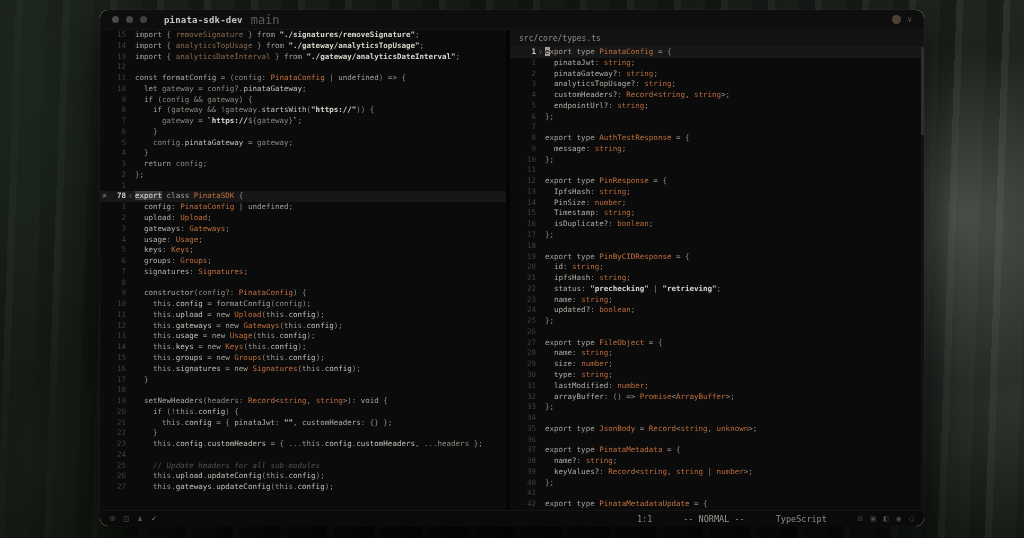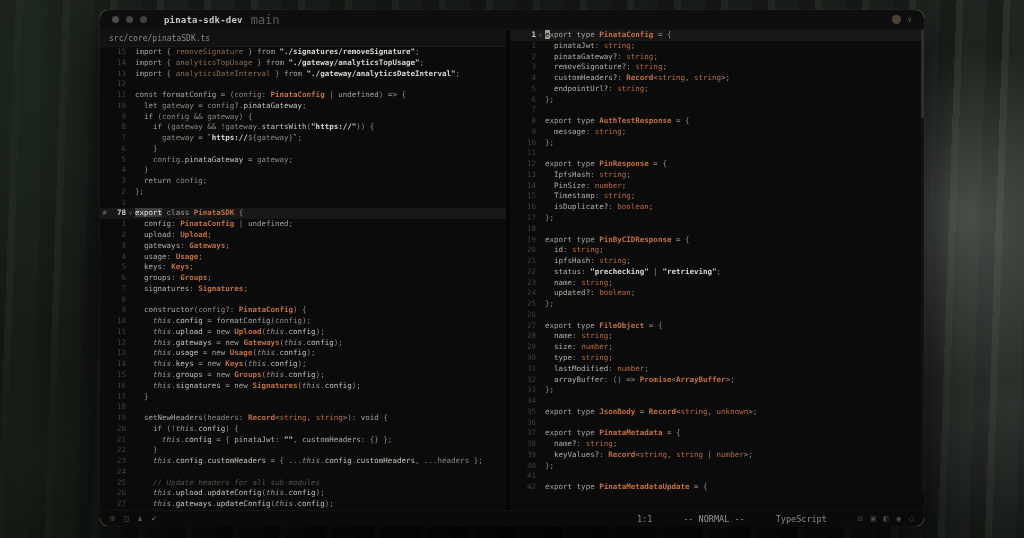--- a/index.html
+++ b/index.html
@@ -51,29 +51,29 @@
   .code-line.cursor-line { background:#171717; }
   .sign { width:9px; text-align:center; color:#767165; flex:none; }
   .lnum { width:17px; text-align:right; color:#3f3f3f; flex:none; }
   .cursor-line .lnum { color:#cfcdc8; font-weight:bold; }
   .fold { width:9px; text-align:center; color:#5a5853; font-size:6.5px; flex:none; }
   .code-text { flex:1; overflow:hidden; }
 
   
   .tk-v { color:#8f8b84; }                       
   .tk-k { color:#a5a199; }                       
-  .tk-t { color:#c4713f; font-weight:bold; }     
+  .tk-t { color:#c4713f; font-weight:normal; }     
   .tk-b { color:#bd6b3c; }                       
   .tk-s { color:#dcd8d0; font-weight:bold; }     
   .tk-p { color:#c6c2ba; font-weight:normal; }     
   .tk-l { color:#b3afa7; }                       
   .tk-m { color:#8a6b50; }                       
   .tk-w { color:#8d8980; }                       
   .tk-c { color:#545249; font-style:italic; }    
-  .tk-i { color:#9c9890; font-style:italic; }    
+  .tk-i { color:#9c9890; }    
   .tk-f { color:#aba79f; }                       
   .tk-h { background:#3c3c3c; color:#e2ded6; }   
   .tk-hc { background:#a29e96; color:#121212; }  
 
   
   #scrollbar-track { position:absolute; right:0; top:0; width:3px; height:463px; background:#121212; }
   #scrollbar-thumb { position:absolute; right:0; top:0; width:3px; height:88px; background:#2e2e2e; }
 
   
   #statusbar { height:16px; background:#0a0a0a; border-top:1px solid #141414;
@@ -102,23 +102,20 @@
     <span id="win-title">pinata-sdk-dev</span>
     <span id="win-branch">main</span>
     <span id="titlebar-right">
       <span id="tb-avatar"></span>
       <span id="tb-chevron">∨</span>
     </span>
   </div>
 
   <div id="panes">
     <div class="pane" id="pane-left">
-      <div class="winbar">
-        <span>src/core/pinataSDK.ts</span>
-      </div>
       <div class="code-area" id="code-left">
           <div class="code-line"><span class="sign"> </span><span class="lnum">15</span><span class="fold"> </span><span class="code-text"><span class="tk-k">import</span><span class="tk-v"> { </span><span class="tk-m">removeSignature</span><span class="tk-v"> } </span><span class="tk-k">from</span><span class="tk-v"> </span><span class="tk-s">"./signatures/removeSignature"</span><span class="tk-v">;</span></span></div>
           <div class="code-line"><span class="sign"> </span><span class="lnum">14</span><span class="fold"> </span><span class="code-text"><span class="tk-k">import</span><span class="tk-v"> { </span><span class="tk-m">analyticsTopUsage</span><span class="tk-v"> } </span><span class="tk-k">from</span><span class="tk-v"> </span><span class="tk-s">"./gateway/analyticsTopUsage"</span><span class="tk-v">;</span></span></div>
           <div class="code-line"><span class="sign"> </span><span class="lnum">13</span><span class="fold"> </span><span class="code-text"><span class="tk-k">import</span><span class="tk-v"> { </span><span class="tk-m">analyticsDateInterval</span><span class="tk-v"> } </span><span class="tk-k">from</span><span class="tk-v"> </span><span class="tk-s">"./gateway/analyticsDateInterval"</span><span class="tk-v">;</span></span></div>
           <div class="code-line"><span class="sign"> </span><span class="lnum">12</span><span class="fold"> </span><span class="code-text"></span></div>
           <div class="code-line"><span class="sign"> </span><span class="lnum">11</span><span class="fold"> </span><span class="code-text"><span class="tk-k">const</span><span class="tk-v"> </span><span class="tk-f">formatConfig</span><span class="tk-v"> = (</span><span class="tk-w">config</span><span class="tk-v">: </span><span class="tk-t">PinataConfig</span><span class="tk-v"> | </span><span class="tk-k">undefined</span><span class="tk-v">) =&gt; {</span></span></div>
           <div class="code-line"><span class="sign"> </span><span class="lnum">10</span><span class="fold"> </span><span class="code-text"><span class="tk-v">  </span><span class="tk-k">let</span><span class="tk-v"> </span><span class="tk-w">gateway</span><span class="tk-v"> = </span><span class="tk-w">config</span><span class="tk-v">?.</span><span class="tk-p">pinataGateway</span><span class="tk-v">;</span></span></div>
           <div class="code-line"><span class="sign"> </span><span class="lnum">9</span><span class="fold"> </span><span class="code-text"><span class="tk-v">  </span><span class="tk-k">if</span><span class="tk-v"> (</span><span class="tk-w">config</span><span class="tk-v"> &amp;&amp; </span><span class="tk-w">gateway</span><span class="tk-v">) {</span></span></div>
           <div class="code-line"><span class="sign"> </span><span class="lnum">8</span><span class="fold"> </span><span class="code-text"><span class="tk-v">    </span><span class="tk-k">if</span><span class="tk-v"> (</span><span class="tk-w">gateway</span><span class="tk-v"> &amp;&amp; !</span><span class="tk-w">gateway</span><span class="tk-v">.</span><span class="tk-p">startsWith</span><span class="tk-v">(</span><span class="tk-s">"https://"</span><span class="tk-v">)) {</span></span></div>
           <div class="code-line"><span class="sign"> </span><span class="lnum">7</span><span class="fold"> </span><span class="code-text"><span class="tk-v">      </span><span class="tk-w">gateway</span><span class="tk-v"> = </span><span class="tk-s">`https://</span><span class="tk-v">${</span><span class="tk-w">gateway</span><span class="tk-v">}</span><span class="tk-s">`</span><span class="tk-v">;</span></span></div>
@@ -155,28 +152,31 @@
           <div class="code-line"><span class="sign"> </span><span class="lnum">24</span><span class="fold"> </span><span class="code-text"></span></div>
           <div class="code-line"><span class="sign"> </span><span class="lnum">25</span><span class="fold"> </span><span class="code-text"><span class="tk-v">    </span><span class="tk-c">// Update headers for all sub-modules</span></span></div>
           <div class="code-line"><span class="sign"> </span><span class="lnum">26</span><span class="fold"> </span><span class="code-text"><span class="tk-v">    </span><span class="tk-i">this</span><span class="tk-v">.</span><span class="tk-p">upload</span><span class="tk-v">.</span><span class="tk-p">updateConfig</span><span class="tk-v">(</span><span class="tk-i">this</span><span class="tk-v">.</span><span class="tk-p">config</span><span class="tk-v">);</span></span></div>
           <div class="code-line"><span class="sign"> </span><span class="lnum">27</span><span class="fold"> </span><span class="code-text"><span class="tk-v">    </span><span class="tk-i">this</span><span class="tk-v">.</span><span class="tk-p">gateways</span><span class="tk-v">.</span><span class="tk-p">updateConfig</span><span class="tk-v">(</span><span class="tk-i">this</span><span class="tk-v">.</span><span class="tk-p">config</span><span class="tk-v">);</span></span></div>
         </div>
     </div>
 
     <div id="pane-divider"></div>
 
     <div class="pane" id="pane-right">
+      <div class="winbar">
+        <span>src/core/types.ts</span>
+      </div>
       <div class="code-area" id="code-right">
         <div id="scrollbar-track">
           <div id="scrollbar-thumb"></div>
         </div>
       <div class="code-line cursor-line"><span class="sign"> </span><span class="lnum">1</span><span class="fold">∨</span><span class="code-text"><span class="tk-hc">e</span><span class="tk-k">xport</span><span class="tk-v"> </span><span class="tk-k">type</span><span class="tk-v"> </span><span class="tk-t">PinataConfig</span><span class="tk-v"> = {</span></span></div>
           <div class="code-line"><span class="sign"> </span><span class="lnum">1</span><span class="fold"> </span><span class="code-text"><span class="tk-v">  </span><span class="tk-l">pinataJwt</span><span class="tk-v">: </span><span class="tk-b">string</span><span class="tk-v">;</span></span></div>
           <div class="code-line"><span class="sign"> </span><span class="lnum">2</span><span class="fold"> </span><span class="code-text"><span class="tk-v">  </span><span class="tk-l">pinataGateway?</span><span class="tk-v">: </span><span class="tk-b">string</span><span class="tk-v">;</span></span></div>
-          <div class="code-line"><span class="sign"> </span><span class="lnum">3</span><span class="fold"> </span><span class="code-text"><span class="tk-v">  </span><span class="tk-l">removeSignature?</span><span class="tk-v">: </span><span class="tk-b">string</span><span class="tk-v">;</span></span></div>
+          <div class="code-line"><span class="sign"> </span><span class="lnum">3</span><span class="fold"> </span><span class="code-text"><span class="tk-v">  </span><span class="tk-l">analyticsTopUsage?</span><span class="tk-v">: </span><span class="tk-b">string</span><span class="tk-v">;</span></span></div>
           <div class="code-line"><span class="sign"> </span><span class="lnum">4</span><span class="fold"> </span><span class="code-text"><span class="tk-v">  </span><span class="tk-l">customHeaders?</span><span class="tk-v">: </span><span class="tk-t">Record</span><span class="tk-v">&lt;</span><span class="tk-b">string</span><span class="tk-v">, </span><span class="tk-b">string</span><span class="tk-v">&gt;;</span></span></div>
           <div class="code-line"><span class="sign"> </span><span class="lnum">5</span><span class="fold"> </span><span class="code-text"><span class="tk-v">  </span><span class="tk-l">endpointUrl?</span><span class="tk-v">: </span><span class="tk-b">string</span><span class="tk-v">;</span></span></div>
           <div class="code-line"><span class="sign"> </span><span class="lnum">6</span><span class="fold"> </span><span class="code-text"><span class="tk-v">};</span></span></div>
           <div class="code-line"><span class="sign"> </span><span class="lnum">7</span><span class="fold"> </span><span class="code-text"></span></div>
           <div class="code-line"><span class="sign"> </span><span class="lnum">8</span><span class="fold"> </span><span class="code-text"><span class="tk-k">export</span><span class="tk-v"> </span><span class="tk-k">type</span><span class="tk-v"> </span><span class="tk-t">AuthTestResponse</span><span class="tk-v"> = {</span></span></div>
           <div class="code-line"><span class="sign"> </span><span class="lnum">9</span><span class="fold"> </span><span class="code-text"><span class="tk-v">  </span><span class="tk-l">message</span><span class="tk-v">: </span><span class="tk-b">string</span><span class="tk-v">;</span></span></div>
           <div class="code-line"><span class="sign"> </span><span class="lnum">10</span><span class="fold"> </span><span class="code-text"><span class="tk-v">};</span></span></div>
           <div class="code-line"><span class="sign"> </span><span class="lnum">11</span><span class="fold"> </span><span class="code-text"></span></div>
           <div class="code-line"><span class="sign"> </span><span class="lnum">12</span><span class="fold"> </span><span class="code-text"><span class="tk-k">export</span><span class="tk-v"> </span><span class="tk-k">type</span><span class="tk-v"> </span><span class="tk-t">PinResponse</span><span class="tk-v"> = {</span></span></div>
           <div class="code-line"><span class="sign"> </span><span class="lnum">13</span><span class="fold"> </span><span class="code-text"><span class="tk-v">  </span><span class="tk-l">IpfsHash</span><span class="tk-v">: </span><span class="tk-b">string</span><span class="tk-v">;</span></span></div>

